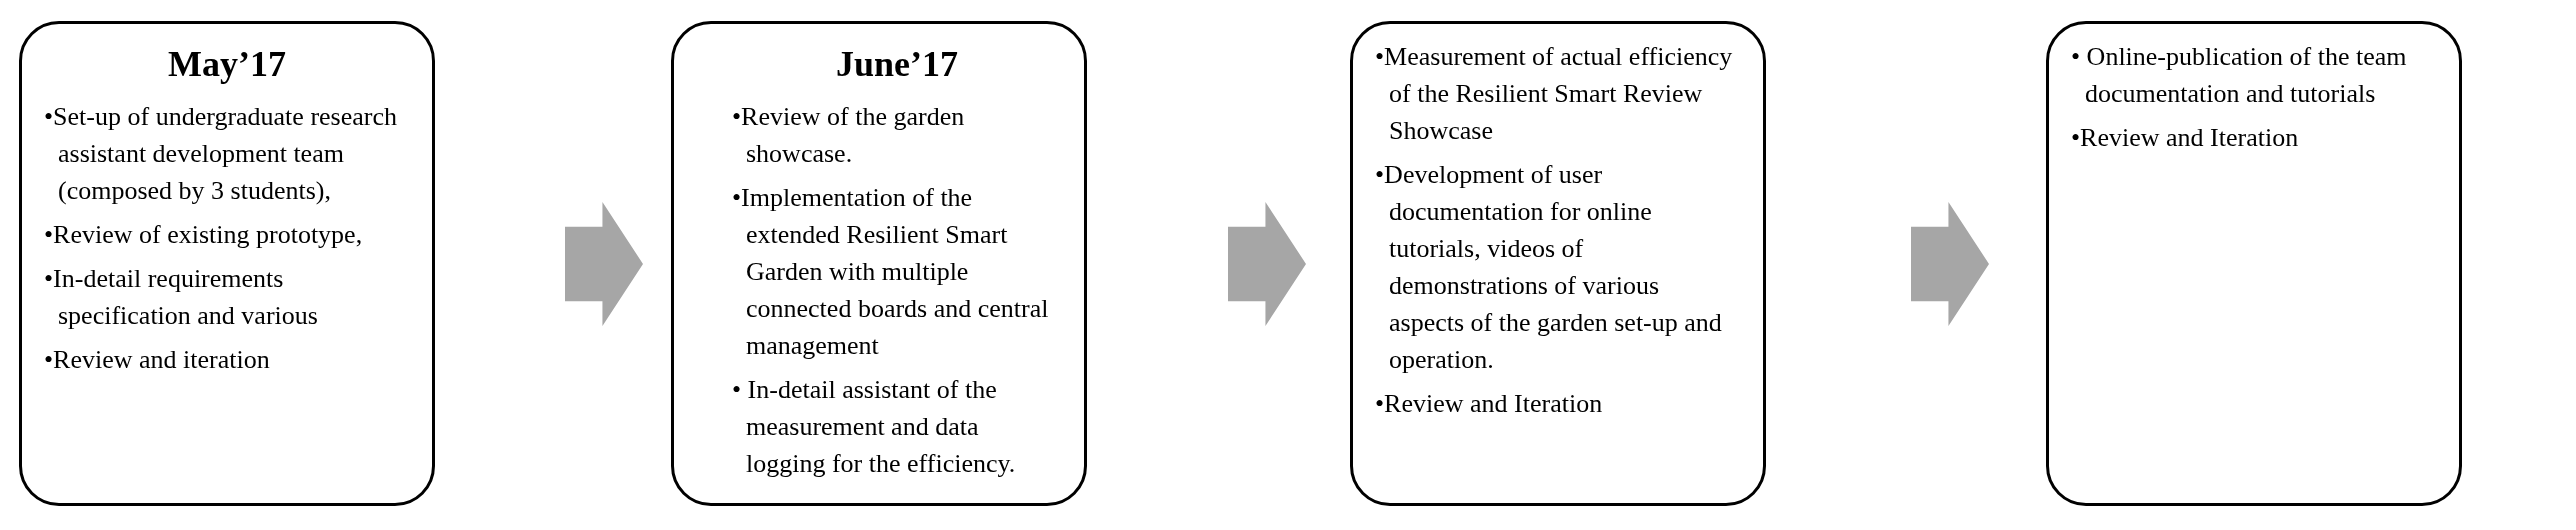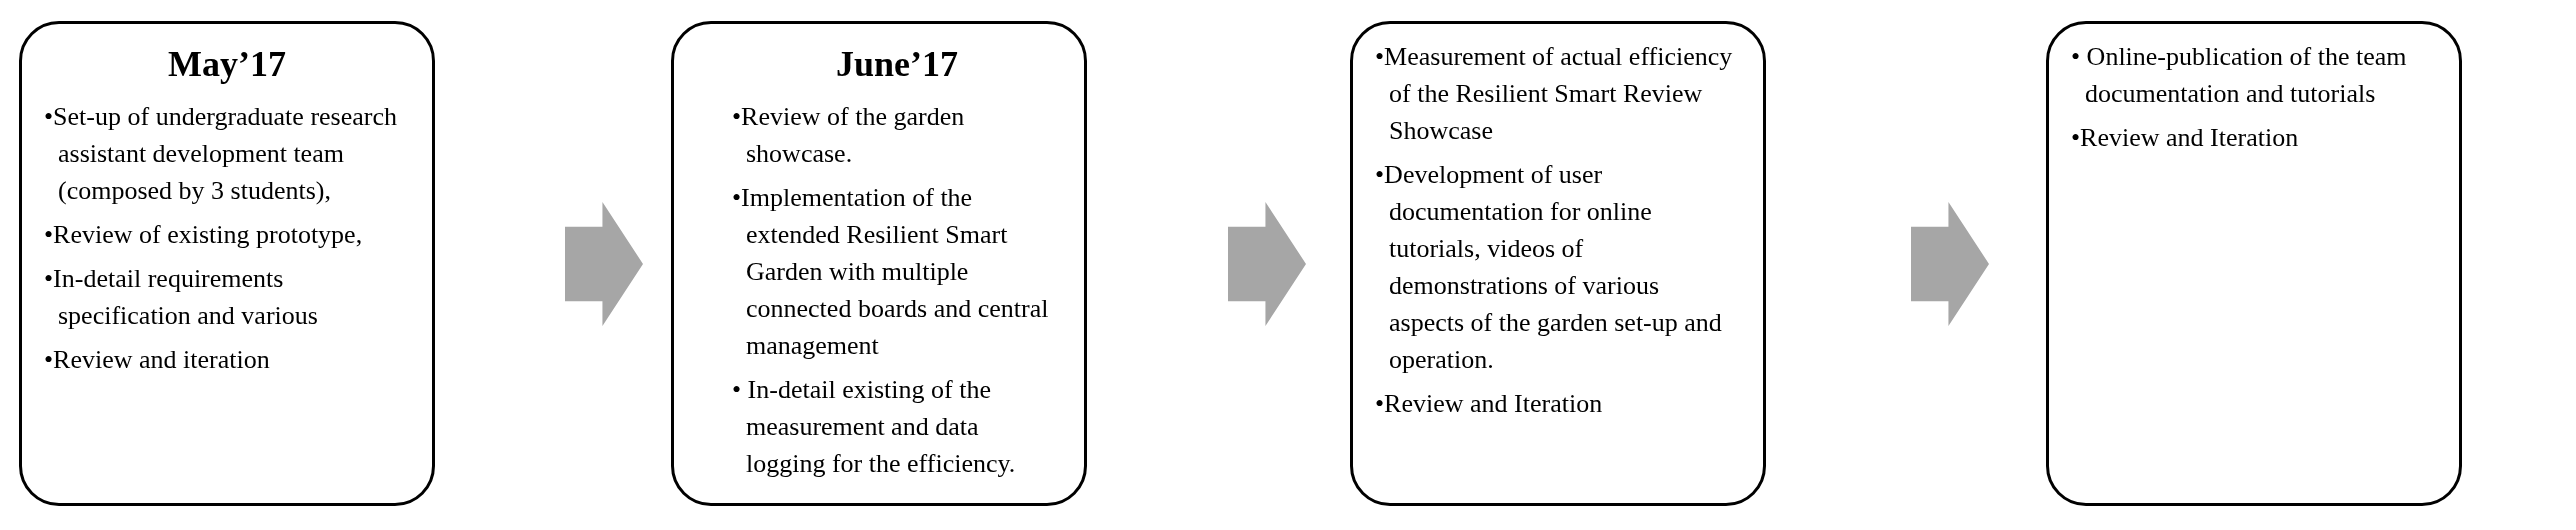--- a/index.html
+++ b/index.html
@@ -84,21 +84,21 @@
     </ul>
   </div>
 
   <div class="block-arrow arr1"></div>
 
   <div class="stage-box pos2">
     <div class="stage-title">June’17</div>
     <ul class="stage-items">
       <li>Review of the garden showcase.</li>
       <li>Implementation of the extended Resilient Smart Garden with multiple connected boards and central management</li>
-      <li> In-detail existing of the measurement and data logging for the efficiency.</li>
+      <li> In-detail assistant of the measurement and data logging for the efficiency.</li>
     </ul>
   </div>
 
   <div class="block-arrow arr2"></div>
 
   <div class="stage-box pos3">
     <ul class="stage-items">
       <li>Measurement of actual efficiency of the Resilient Smart Review Showcase</li>
       <li>Development of user documentation for online tutorials, videos of demonstrations of various aspects of the garden set-up and operation.</li>
       <li>Review and Iteration</li>

